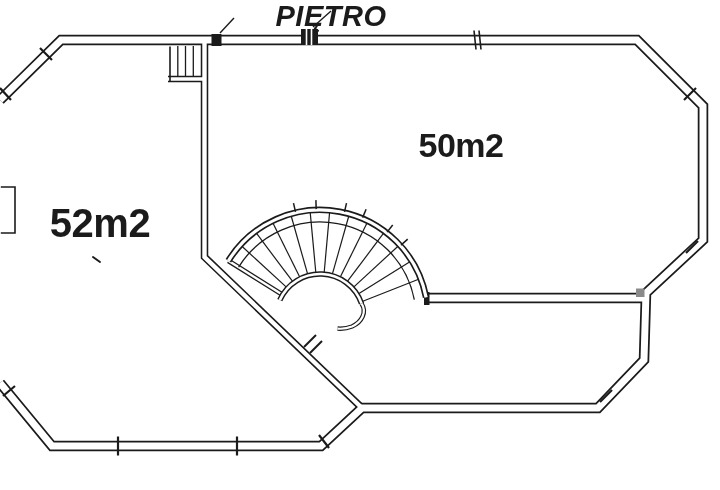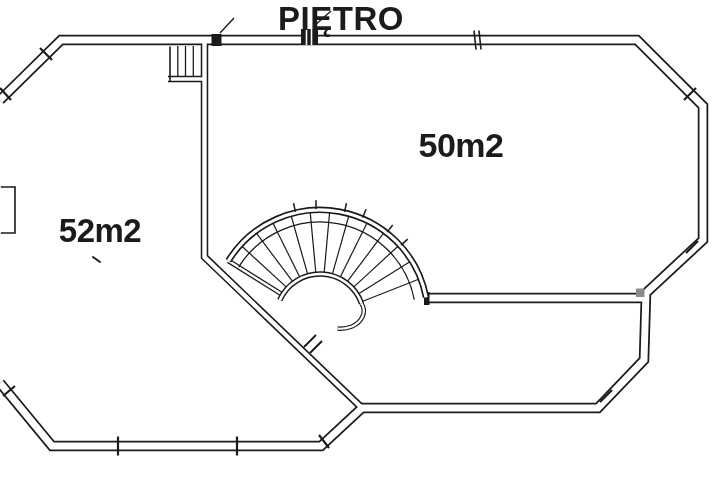--- a/index.html
+++ b/index.html
@@ -21,22 +21,22 @@
   .label {
     position: absolute;
     color: var(--line-color, #1b1b1b);
     font-weight: 700;
     white-space: nowrap;
     transform: translateX(-50%);
     letter-spacing: -0.5px;
     line-height: 1;
     user-select: none;
   }
-  .title-label { font-size: 33px; letter-spacing: 0.5px; top: 2px; left: 341px; }
-  .area-left   { font-size: 33px; top: 214px; left: 100px; }
+  .title-label { font-size: 29px; letter-spacing: 0.5px; top: 2px; left: 331px; font-style: italic; }
+  .area-left   { font-size: 40px; top: 203px; left: 100px; }
   .area-right  { font-size: 34px; top: 128px; left: 461px; }
 </style>
 </head>
 <body>
 
 <div class="canvas">
 
   <svg class="plan" width="720" height="490" viewBox="0 0 720 490" fill="none" stroke-linecap="butt" stroke-linejoin="miter">
 
     <g stroke="currentColor">

